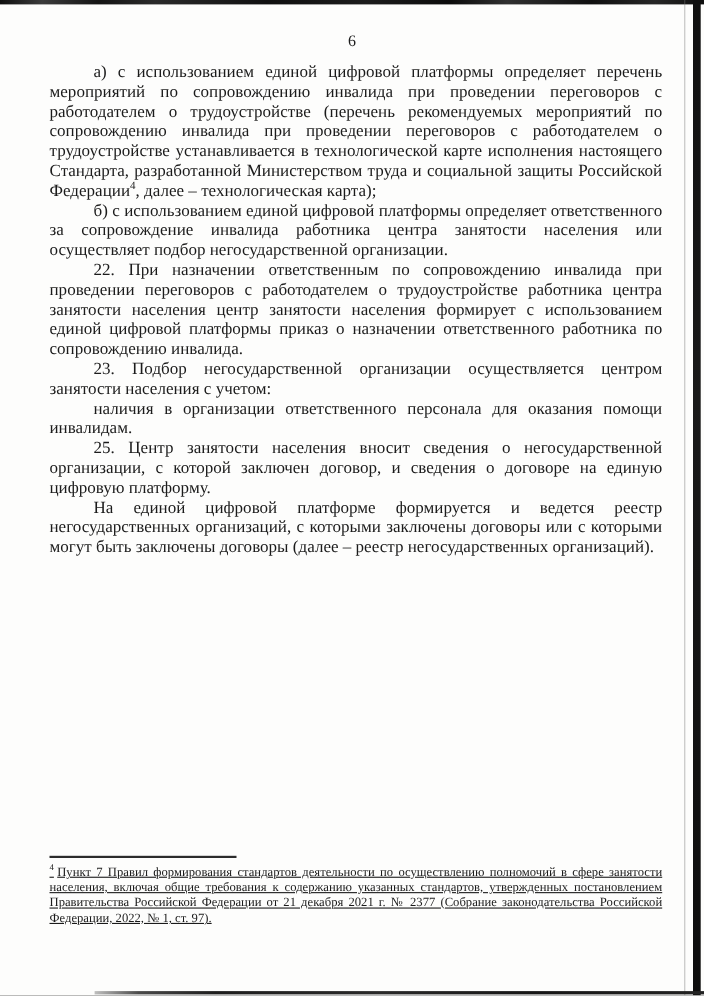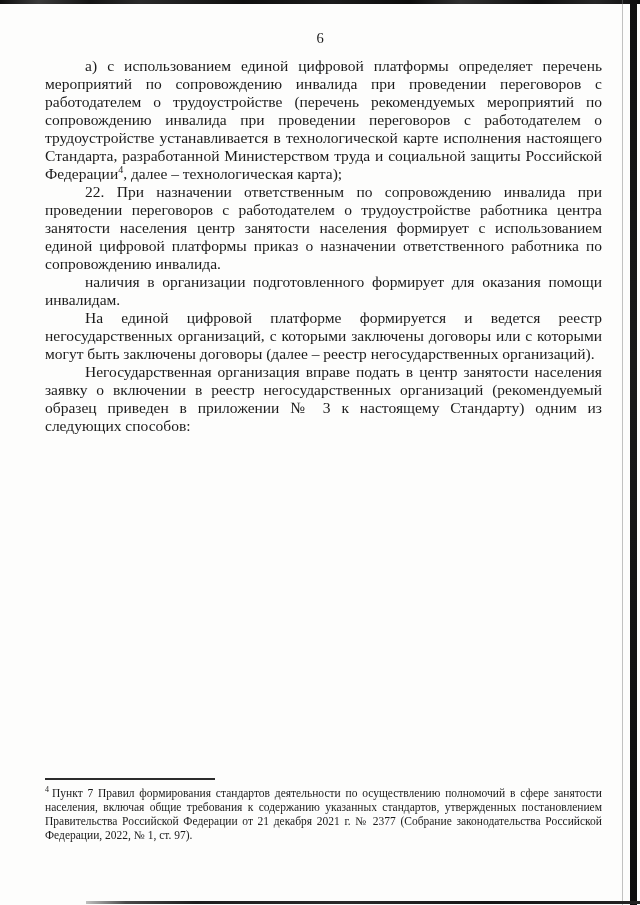--- a/index.html
+++ b/index.html
@@ -42,40 +42,42 @@
     font-size: 15.5px; line-height: 18px; text-align: justify;
   }
   .body-text p { margin: 0; text-indent: 40px; }
   sup.fn-ref { font-size: 10px; line-height: 0; vertical-align: super; }
   .footnote-rule {
     position: absolute; left: 45px; top: 778px; width: 170px; height: 2px;
     background: #2c2c2c;
   }
   .footnote {
     position: absolute; left: 45px; top: 786px; width: 557px;
-    font-size: 11.5px; line-height: 14px; text-align: justify;
+    font-size: 11.5px; line-height: 14px; text-align: justify; text-decoration: underline;
   }
   .footnote sup.fn-marker { font-size: 8px; line-height: 0; vertical-align: super; margin-right: 3px; }
 </style>
 </head>
 <body>
 
 <div class="page">
 
   <div class="edge-top"></div>
   <div class="edge-right-shadow"></div>
   <div class="edge-right"></div>
   <div class="edge-bottom"></div>
 
   <div class="page-number">6</div>
 
   <div class="body-text">
     <p><span>а) с использованием единой цифровой платформы определяет перечень мероприятий по сопровождению инвалида при проведении переговоров с работодателем о трудоустройстве (перечень рекомендуемых мероприятий по сопровождению инвалида при проведении переговоров с работодателем о трудоустройстве устанавливается в технологической карте исполнения настоящего Стандарта, разработанной Министерством труда и социальной защиты Российской Федерации</span><sup class="fn-ref">4</sup><span>, далее – технологическая карта);</span></p>
+    <p>б) с использованием единой цифровой платформы определяет ответственного за сопровождение инвалида работника центра занятости населения или осуществляет подбор негосударственной организации.</p>
     <p>22. При назначении ответственным по сопровождению инвалида при проведении переговоров с работодателем о трудоустройстве работника центра занятости населения центр занятости населения формирует с использованием единой цифровой платформы приказ о назначении ответственного работника по сопровождению инвалида.</p>
-    <p>наличия в организации подготовленного формирует для оказания помощи инвалидам.</p>
+    <p>23. Подбор негосударственной организации осуществляется центром занятости населения с учетом:</p>
+    <p>наличия в организации ответственного персонала для оказания помощи инвалидам.</p>
+    <p>25. Центр занятости населения вносит сведения о негосударственной организации, с которой заключен договор, и сведения о договоре на единую цифровую платформу.</p>
     <p>На единой цифровой платформе формируется и ведется реестр негосударственных организаций, с которыми заключены договоры или с которыми могут быть заключены договоры (далее – реестр негосударственных организаций).</p>
-    <p>Негосударственная организация вправе подать в центр занятости населения заявку о включении в реестр негосударственных организаций (рекомендуемый образец приведен в приложении № 3 к настоящему Стандарту) одним из следующих способов:</p>
   </div>
 
   <div class="footnote-rule"></div>
   <div class="footnote"><sup class="fn-marker">4</sup><span>Пункт 7 Правил формирования стандартов деятельности по осуществлению полномочий в сфере занятости населения, включая общие требования к содержанию указанных стандартов, утвержденных постановлением Правительства Российской Федерации от 21 декабря 2021 г. № 2377 (Собрание законодательства Российской Федерации, 2022, № 1, ст. 97).</span></div>
 
 </div>
 
 </body></html>

